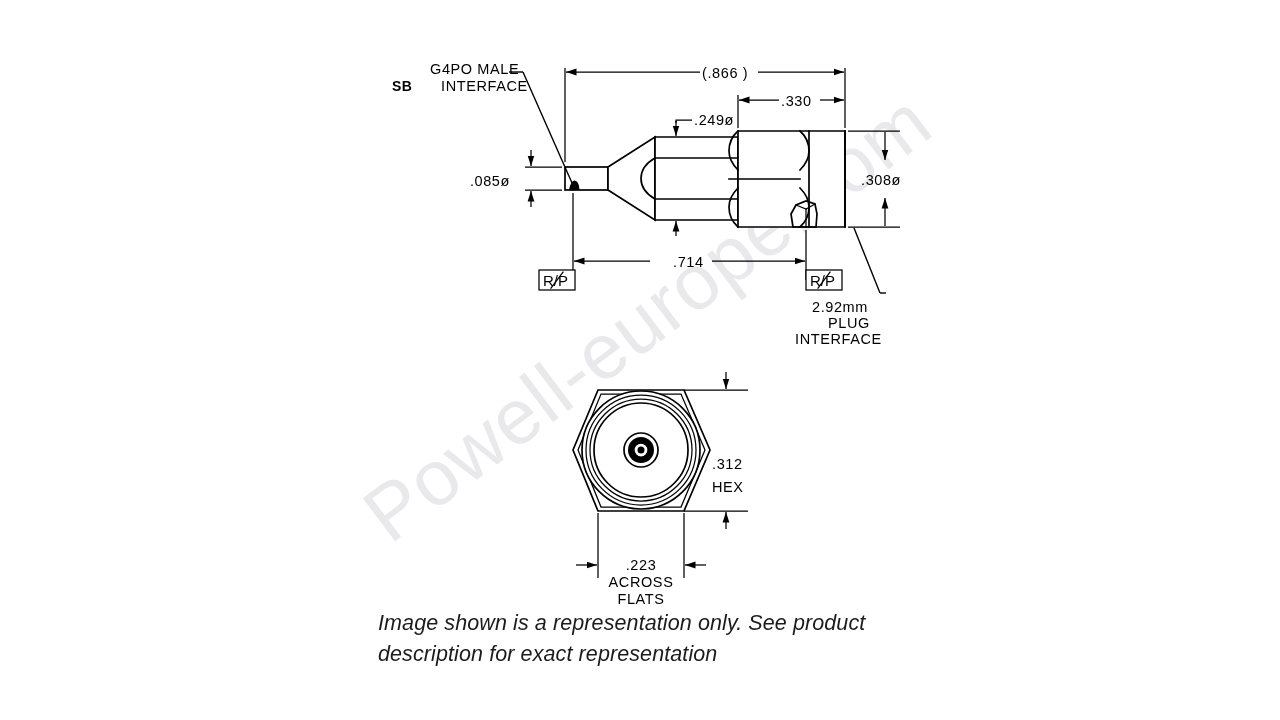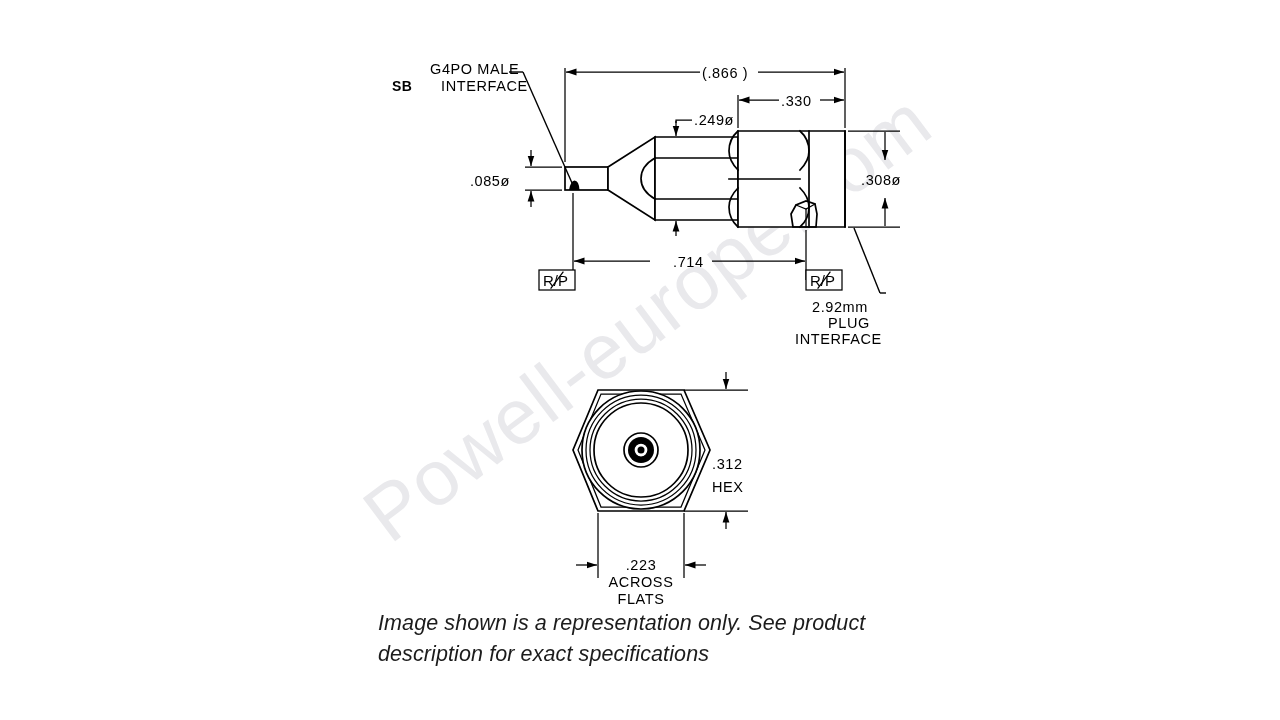--- a/index.html
+++ b/index.html
@@ -249,14 +249,14 @@
     <text class="t" x="641" y="570" text-anchor="middle">.223</text>
     <text class="t" x="641" y="587" text-anchor="middle">ACROSS</text>
     <text class="t" x="641" y="604" text-anchor="middle">FLATS</text>
   </g>
 
 </svg>
 </div>
 
 <div class="cap">
   <div>Image shown is a representation only. See product</div>
-  <div>description for exact specifications</div>
+  <div>description for exact representation</div>
 </div>
 
 </body></html>

